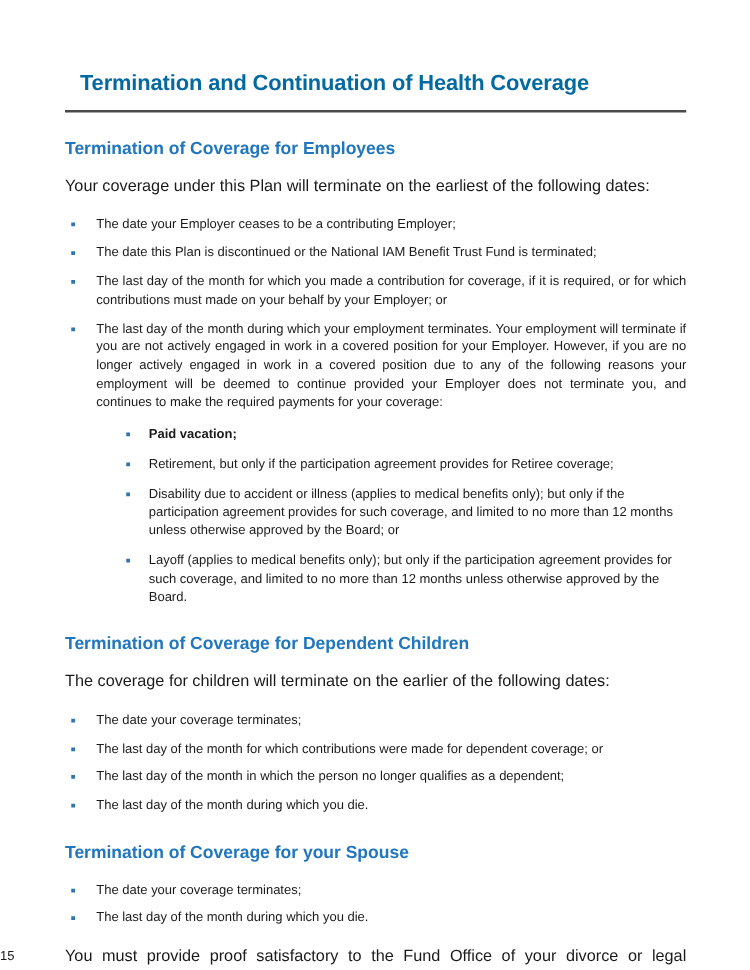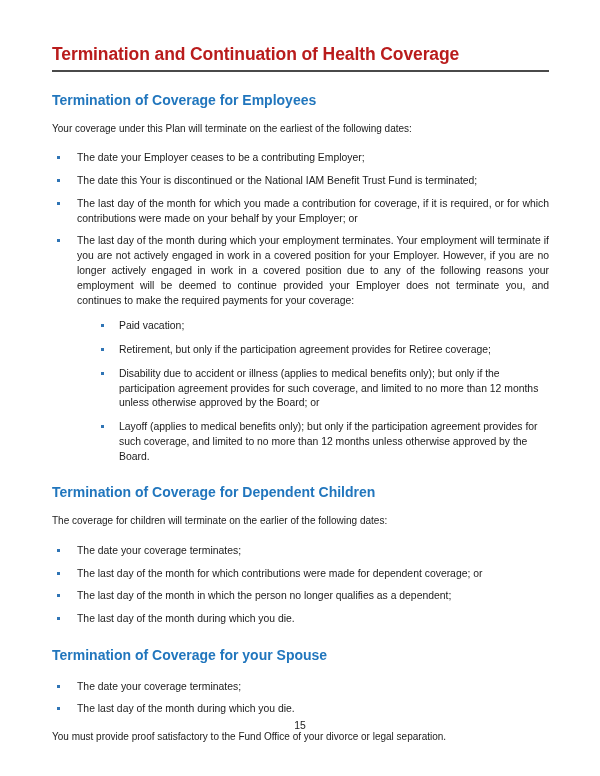--- a/index.html
+++ b/index.html
@@ -21,40 +21,40 @@
     position: absolute;
     left: 52px;
     top: 44px;
     width: 497px;
   }
   .doc-title {
     font-size: 17.5px;
     font-weight: bold;
     line-height: 1.15;
     letter-spacing: -0.1px;
-    color: #b91c1c;
-    margin: 0;
+    color: #0369a1;
+    margin: 12px;
     padding: 0;
   }
   .title-rule {
     height: 2px;
     background: #4a4a4a;
     margin-top: 6px;
     margin-bottom: 0;
     width: 100%;
   }
   .section-heading {
     font-size: 14px;
     font-weight: bold;
     color: #2176bd;
     margin: 20px 0 0 0;
     line-height: 1.2;
   }
   .para {
-    font-size: 10px;
+    font-size: 13px;
     line-height: 1.35;
     color: #1a1a1a;
     margin: 13px 0 0 0;
     text-align: justify;
   }
   ul.bullets {
     list-style: none;
     margin: 9px 0 0 0;
     padding: 0;
   }
@@ -88,36 +88,37 @@
     position: relative;
     padding-left: 18px;
     margin-top: 9px;
     font-size: 10.4px;
     line-height: 1.42;
     color: #1a1a1a;
     text-align: left;
   }
   ul.sub-bullets > li:first-child {
     margin-top: 0;
+    font-weight: bold;
   }
   ul.sub-bullets > li > .bullet-marker {
     position: absolute;
     left: 0px;
     top: 5px;
     width: 3px;
     height: 3px;
     background: #2f74b5;
     display: block;
   }
   .page-number {
     position: absolute;
     left: 0;
     right: 0;
-    top: 720px;
-    text-align: center;
+    top: 760px;
+    text-align: left;
     font-size: 10.4px;
     color: #1a1a1a;
   }
 </style>
 </head>
 <body>
 
 <div class="page">
   <div class="content">
 
@@ -126,25 +127,25 @@
 
     <h2 class="section-heading">Termination of Coverage for Employees</h2>
     <p class="para">Your coverage under this Plan will terminate on the earliest of the following dates:</p>
     <ul class="bullets">
       <li>
         <span class="bullet-marker"></span>
         <span>The date your Employer ceases to be a contributing Employer;</span>
       </li>
       <li>
         <span class="bullet-marker"></span>
-        <span>The date this Your is discontinued or the National IAM Benefit Trust Fund is terminated;</span>
-      </li>
-      <li>
-        <span class="bullet-marker"></span>
-        <span>The last day of the month for which you made a contribution for coverage, if it is required, or for which contributions were made on your behalf by your Employer; or</span>
+        <span>The date this Plan is discontinued or the National IAM Benefit Trust Fund is terminated;</span>
+      </li>
+      <li>
+        <span class="bullet-marker"></span>
+        <span>The last day of the month for which you made a contribution for coverage, if it is required, or for which contributions must made on your behalf by your Employer; or</span>
       </li>
       <li>
         <span class="bullet-marker"></span>
         <span>The last day of the month during which your employment terminates. Your employment will terminate if you are not actively engaged in work in a covered position for your Employer. However, if you are no longer actively engaged in work in a covered position due to any of the following reasons your employment will be deemed to continue provided your Employer does not terminate you, and continues to make the required payments for your coverage:</span>
         <ul class="sub-bullets">
           <li>
             <span class="bullet-marker"></span>
             <span>Paid vacation;</span>
           </li>
           <li>

